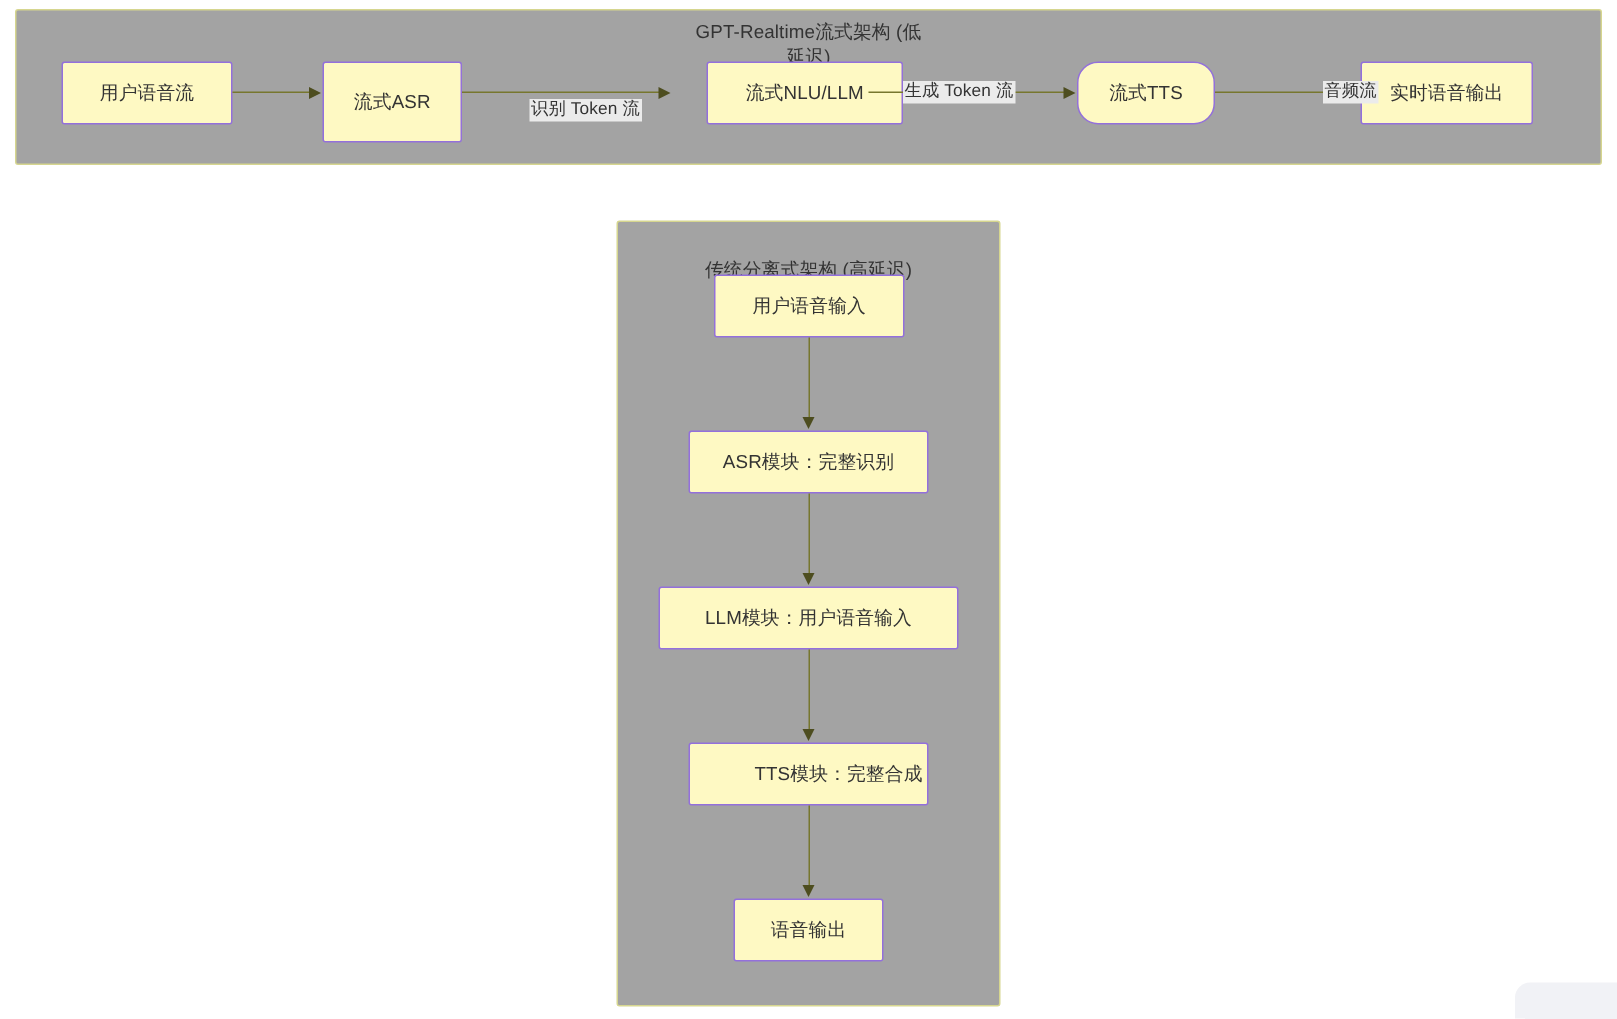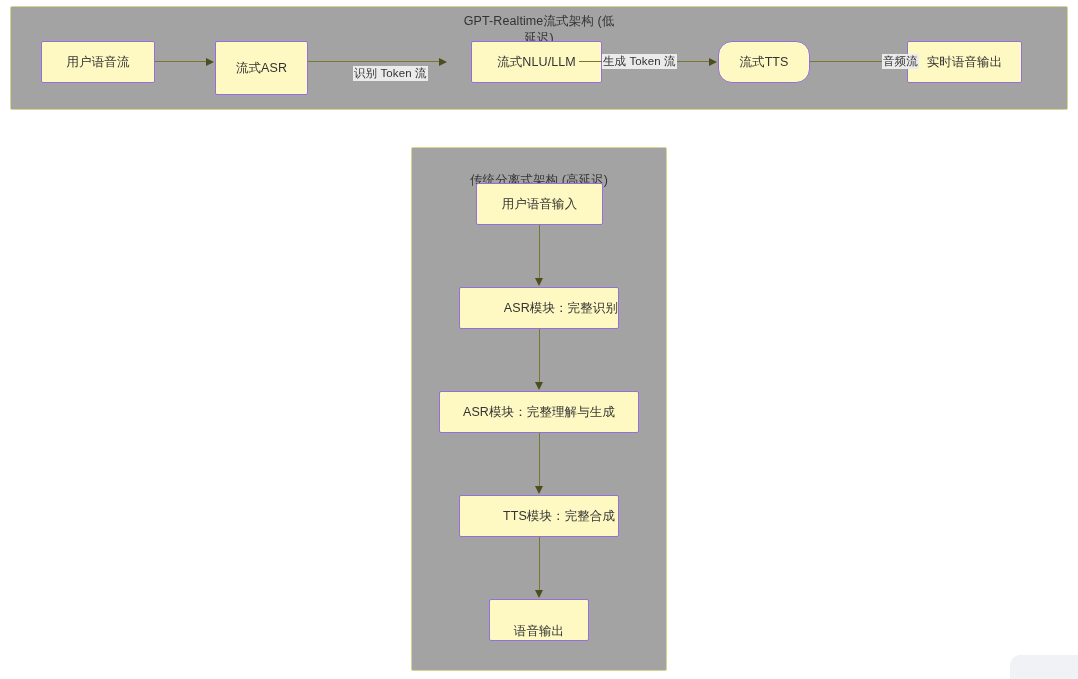--- a/index.html
+++ b/index.html
@@ -78,24 +78,24 @@
 
   
   #node-user-stream      { left: 41px;  top: 41px; width: 114px; height: 42px; }
   #node-asr              { left: 215px; top: 41px; width: 93px;  height: 54px; }
   #node-nlu              { left: 448px; top: 41px; width: 131px; height: 42px; margin-left: 23px; }
   #node-tts              { left: 718px; top: 41px; width: 92px;  height: 42px; border-radius: 14px; }
   #node-realtime-out     { left: 907px; top: 41px; width: 115px; height: 42px; }
 
   
   #node-voice-input      { left: 476px; top: 183px; width: 127px; height: 42px; }
-  #node-asr-module       { left: 459px; top: 287px; width: 160px; height: 42px; justify-content: flex-end; }
+  #node-asr-module       { left: 459px; top: 287px; width: 160px; height: 42px; }
   #node-llm-module       { left: 439px; top: 391px; width: 200px; height: 42px; }
   #node-tts-module       { left: 459px; top: 495px; width: 160px; height: 42px; padding-left: 40px; }
-  #node-voice-output     { left: 489px; top: 599px; width: 100px; height: 42px; align-items: flex-end; }
+  #node-voice-output     { left: 489px; top: 599px; width: 100px; height: 42px; }
 
   
   .edge-line {
     position: absolute;
     background: #77772e;
   }
   .edge-h { height: 1.4px; }
   .edge-v { width: 1.4px; }
 
   .arrow-right {
@@ -179,21 +179,21 @@
   <div class="subgraph-title">传统分离式架构 (高延迟)</div>
 </div>
 
 <div class="node" id="node-voice-input">
   <span>用户语音输入</span>
 </div>
 <div class="node" id="node-asr-module">
   <span>ASR模块：完整识别</span>
 </div>
 <div class="node" id="node-llm-module">
-  <span>ASR模块：完整理解与生成</span>
+  <span>LLM模块：用户语音输入</span>
 </div>
 <div class="node" id="node-tts-module">
   <span>TTS模块：完整合成</span>
 </div>
 <div class="node" id="node-voice-output">
   <span>语音输出</span>
 </div>
 
 <div class="edge-line edge-v" style="left:538.5px; top:225px; height:54px;"></div>
 <div class="arrow-down" style="left:534.7px; top:278px;"></div>

